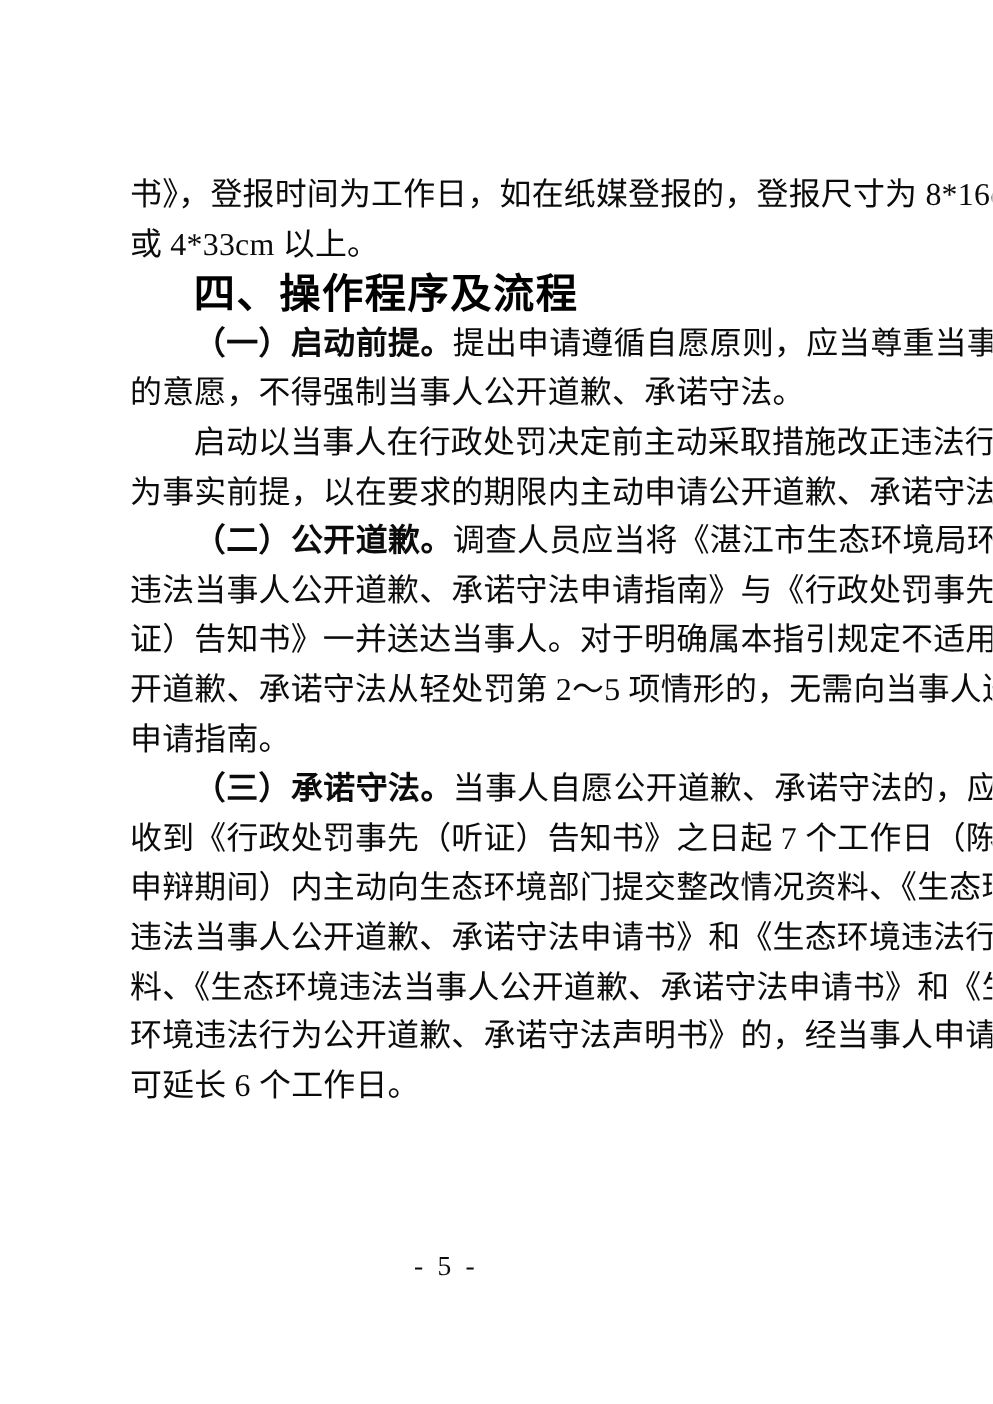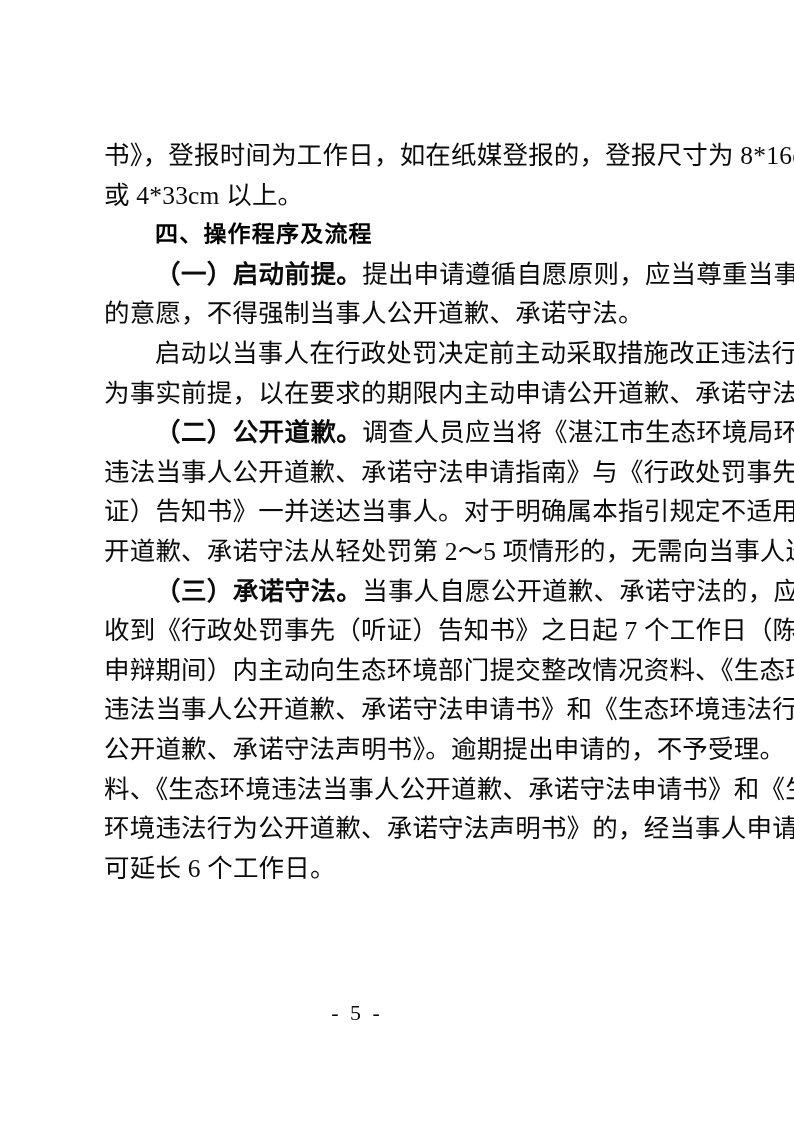--- a/index.html
+++ b/index.html
@@ -34,21 +34,21 @@
     white-space: pre;
     letter-spacing: 0.2px;
     font-weight: 400;
     font-family: "Liberation Serif", "DejaVu Serif", serif;
   }
   .line.indent {
     text-indent: 51px;
   }
   
   .heading {
-    font-size: 23px;
+    font-size: 33px;
     line-height: 39.6px;
     height: 39.6px;
     color: #000000;
     text-indent: 51px;
     font-weight: 700;
     letter-spacing: 1.2px;
     white-space: pre;
     font-family: "Liberation Sans", "DejaVu Sans", sans-serif;
   }
   
@@ -90,27 +90,27 @@
       </div>
       <div>
         <div class="line indent">启动以当事人在行政处罚决定前主动采取措施改正违法行为</div>
         <div class="line">为事实前提，以在要求的期限内主动申请公开道歉、承诺守法为</div>
       </div>
       <div>
         <div class="line indent"><span class="subttl">（二）公开道歉。</span><span>调查人员应当将《湛江市生态环境局环境</span></div>
         <div class="line">违法当事人公开道歉、承诺守法申请指南》与《行政处罚事先（听</div>
         <div class="line">证）告知书》一并送达当事人。对于明确属本指引规定不适用公</div>
         <div class="line">开道歉、承诺守法从轻处罚第 2～5 项情形的，无需向当事人送达</div>
+        <div class="line">申请指南。</div>
       </div>
       <div>
         <div class="line indent"><span class="subttl">（三）承诺守法。</span><span>当事人自愿公开道歉、承诺守法的，应在</span></div>
         <div class="line">收到《行政处罚事先（听证）告知书》之日起 7 个工作日（陈述</div>
         <div class="line">申辩期间）内主动向生态环境部门提交整改情况资料、《生态环境</div>
         <div class="line">违法当事人公开道歉、承诺守法申请书》和《生态环境违法行为</div>
-        <div class="line">公开道歉、承诺守法声明书》。逾期提出申请的，不予受理。</div>
       </div>
       <div>
         <div class="line">料、《生态环境违法当事人公开道歉、承诺守法申请书》和《生态</div>
         <div class="line">环境违法行为公开道歉、承诺守法声明书》的，经当事人申请，</div>
         <div class="line">可延长 6 个工作日。</div>
       </div>
     </div>
 
   <div class="page-number">- 5 -</div>
 

